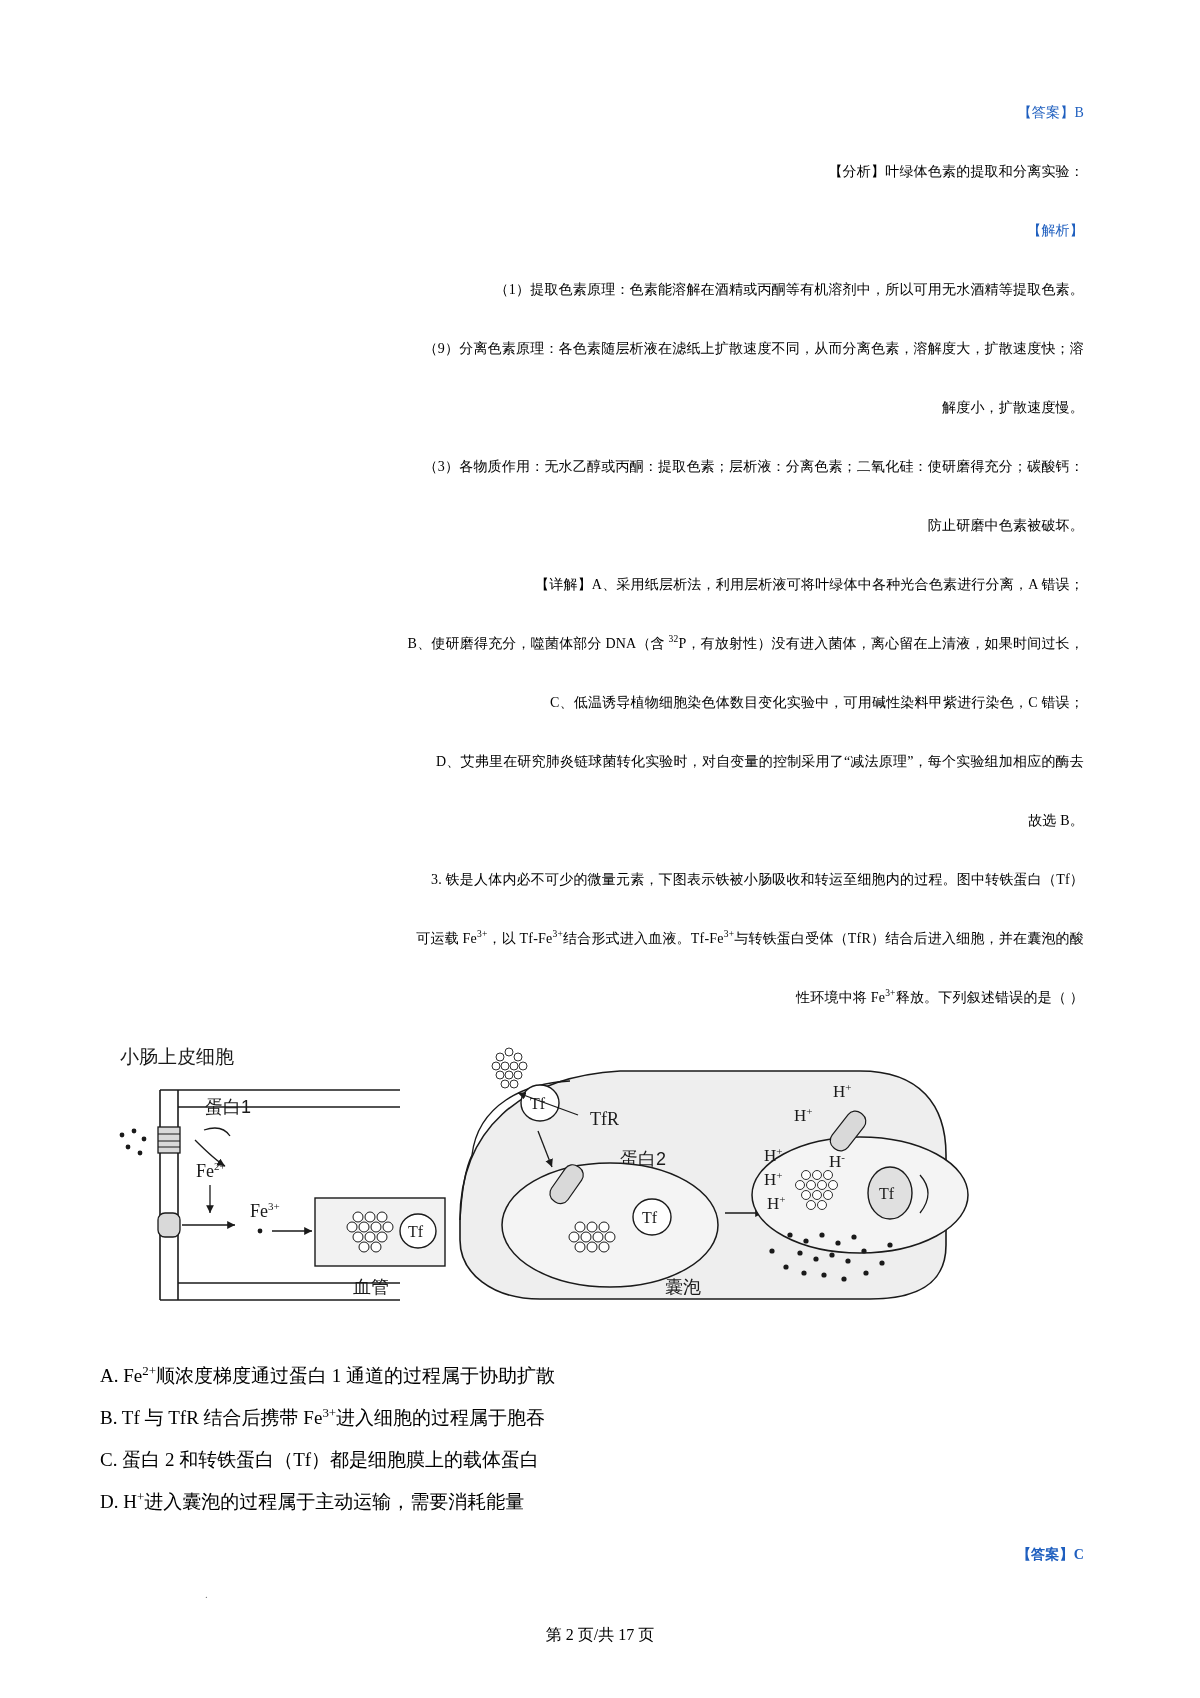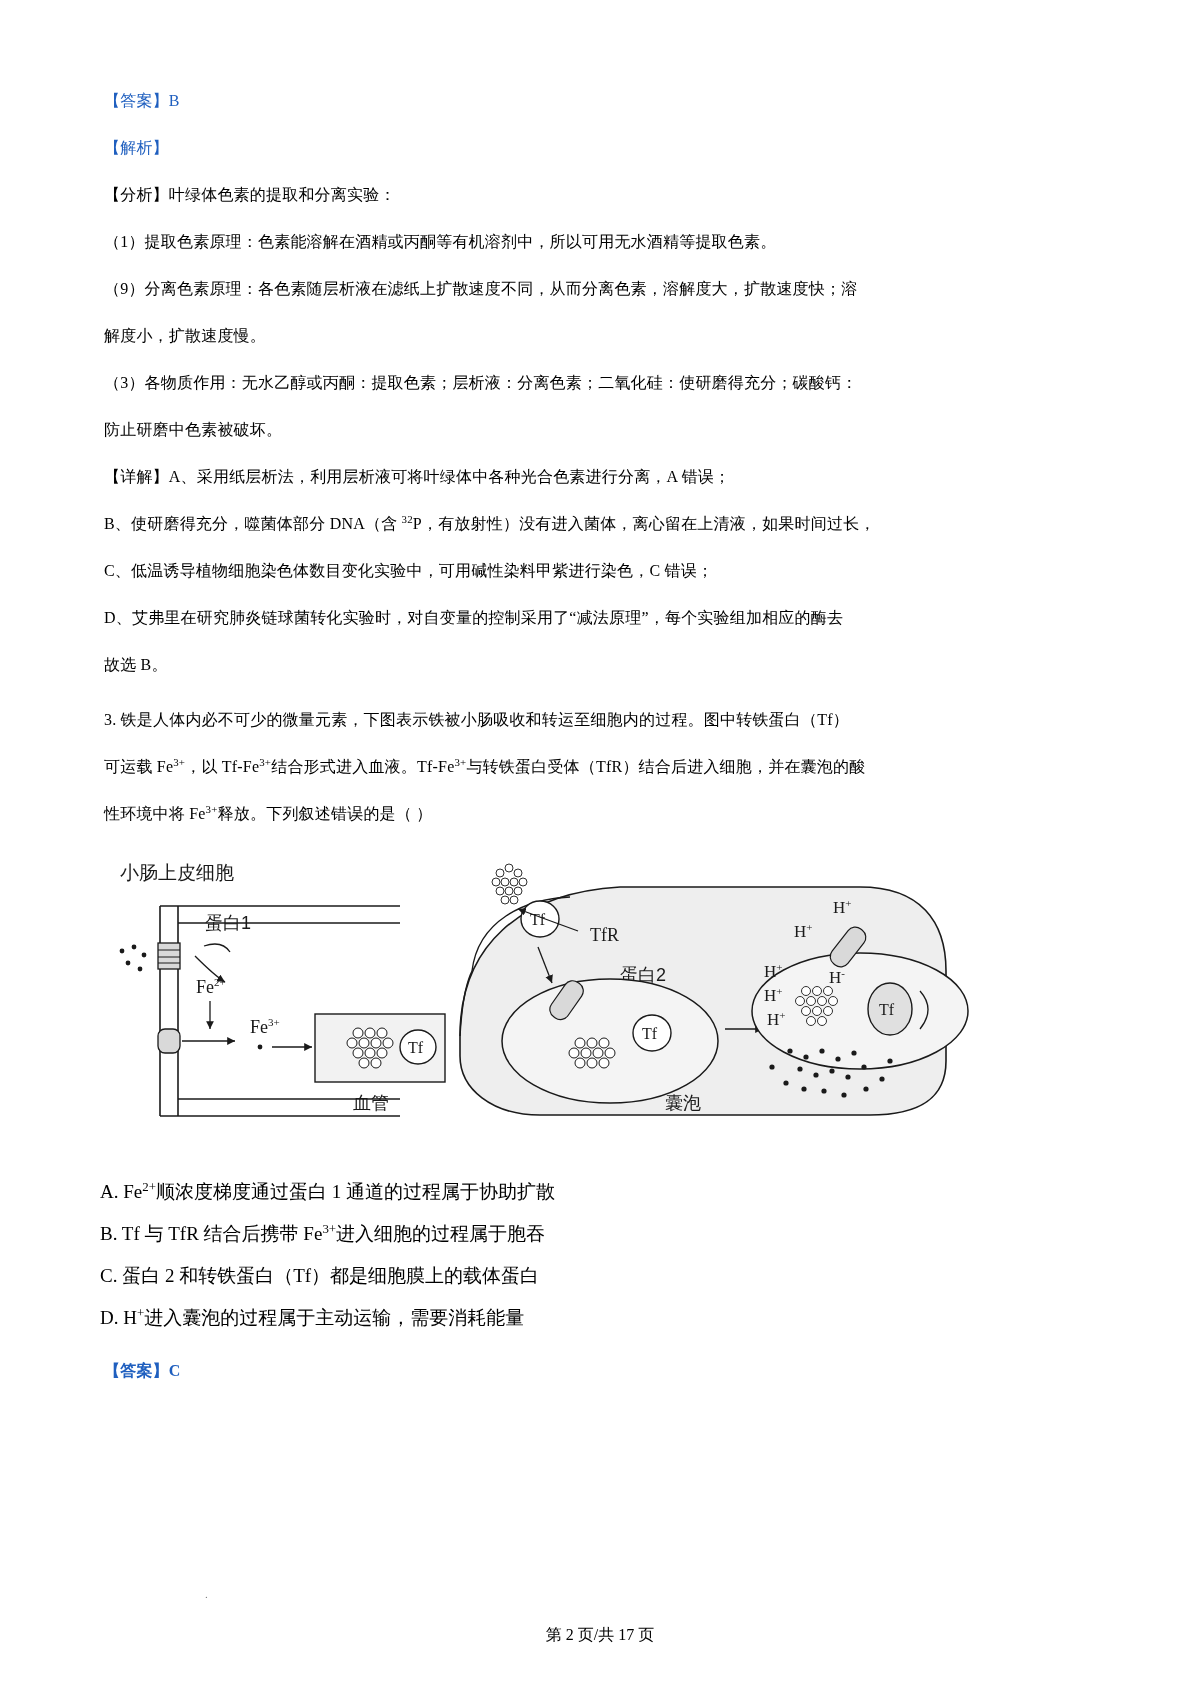--- a/index.html
+++ b/index.html
@@ -19,24 +19,25 @@
     position: relative;
     width: 1200px;
     height: 1698px;
     box-sizing: border-box;
     padding: 75px 100px 0 100px;
   }
   .blue {
     color: #1f5fbf;
   }
   .line {
-    font-size: 16px;
+    font-size: 14px;
     line-height: 43px;
-    margin: 4px;
+    margin: 16px;
     letter-spacing: 0.2px;
+    text-align: right;
   }
   sup {
     font-size: 0.68em;
     vertical-align: super;
     line-height: 0;
   }
   .fig-wrap {
     margin-top: 16px;
     margin-bottom: 10px;
     height: 310px;
@@ -78,25 +79,25 @@
 </style>
 </head>
 <body>
 
 <div class="page">
 
   <p class="line blue">
     <span>【答案】</span><span>B</span>
   </p>
 
+  <p class="line">
+    <span>【分析】</span><span>叶绿体色素的提取和分离实验：</span>
+  </p>
+
   <p class="line blue">【解析】</p>
-
-  <p class="line">
-    <span>【分析】</span><span>叶绿体色素的提取和分离实验：</span>
-  </p>
 
   <p class="line">（1）提取色素原理：色素能溶解在酒精或丙酮等有机溶剂中，所以可用无水酒精等提取色素。</p>
   <p class="line">（9）分离色素原理：各色素随层析液在滤纸上扩散速度不同，从而分离色素，溶解度大，扩散速度快；溶</p>
   <p class="line">解度小，扩散速度慢。</p>
   <p class="line">（3）各物质作用：无水乙醇或丙酮：提取色素；层析液：分离色素；二氧化硅：使研磨得充分；碳酸钙：</p>
   <p class="line">防止研磨中色素被破坏。</p>
 
   <p class="line">
     <span>【详解】</span><span>A、采用纸层析法，利用层析液可将叶绿体中各种光合色素进行分离，A 错误；</span>
   </p>

